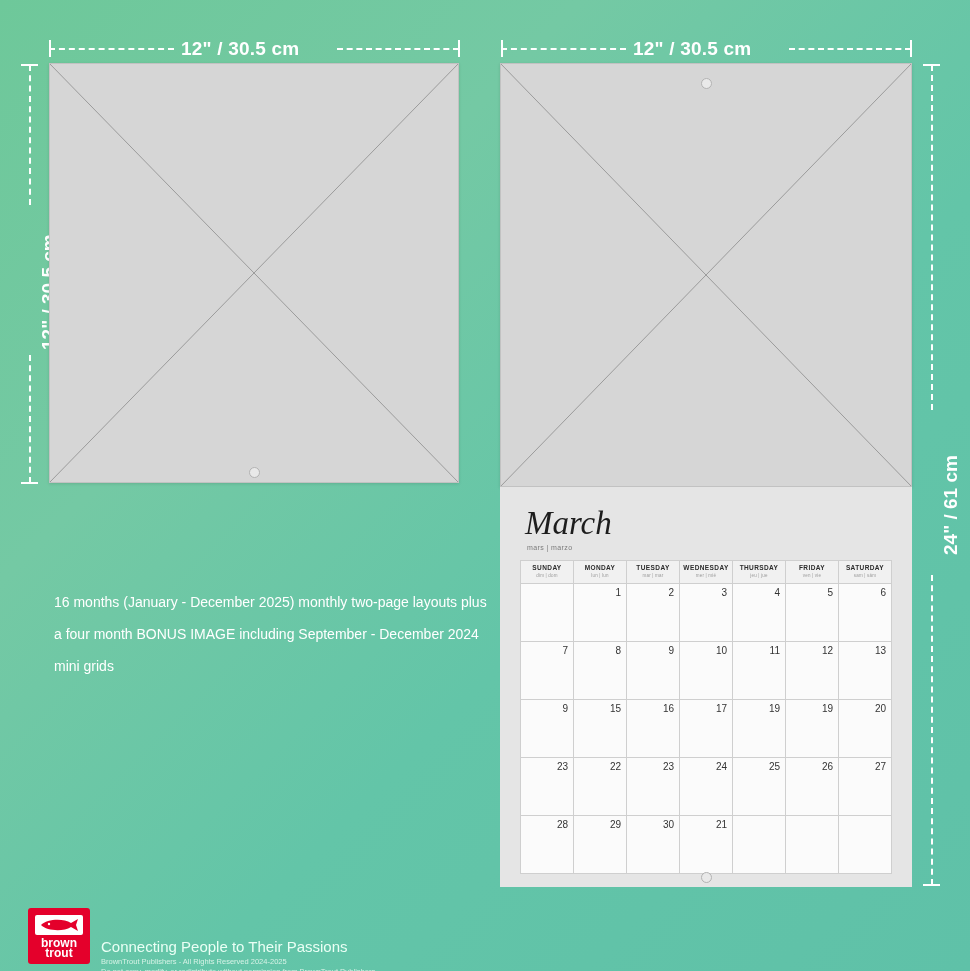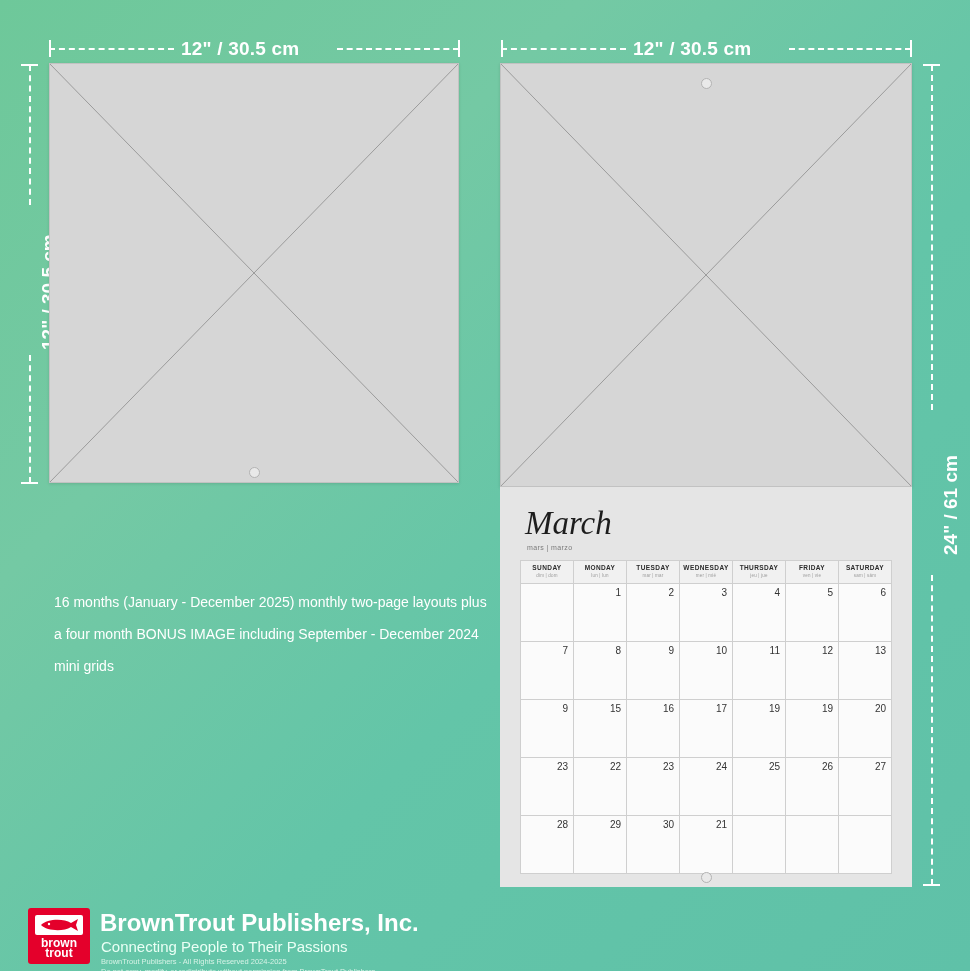--- a/index.html
+++ b/index.html
@@ -378,21 +378,20 @@
         <svg width="44" height="16" viewBox="0 0 44 16">
           <path d="M4 8 C10 2, 26 1, 34 6 L41 2 L39 8 L41 14 L34 10 C26 15, 10 14, 4 8 Z" fill="#e4002b"></path>
           <circle cx="12" cy="7" r="1.2" fill="#ffffff"></circle>
         </svg>
       </div>
       <div class="logo-text">
         <span>brown</span><br>
         <span>trout</span>
       </div>
     </div>
-    <div id="brand-name">BrownTrout Publishers, Inc.</div>
     <div id="brand-tagline">Connecting People to Their Passions</div>
     <div id="legal">
       <div>BrownTrout Publishers - All Rights Reserved 2024-2025</div>
       <div>Do not copy, modify, or redistribute without permission from BrownTrout Publishers</div>
     </div>
   </div>
 
 </div>
 
 </body></html>

